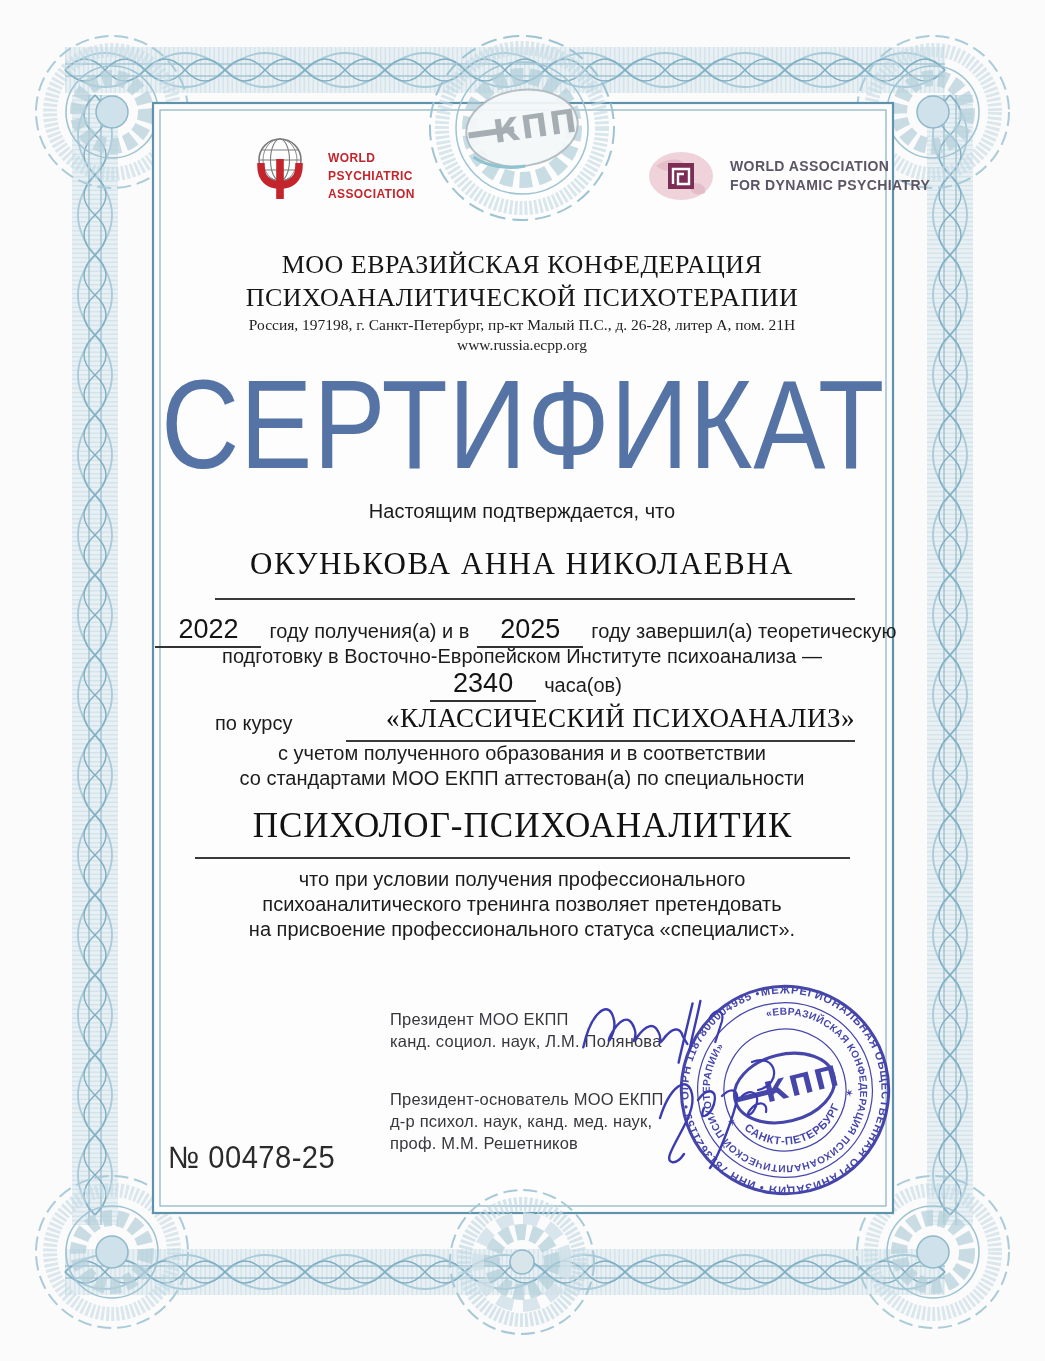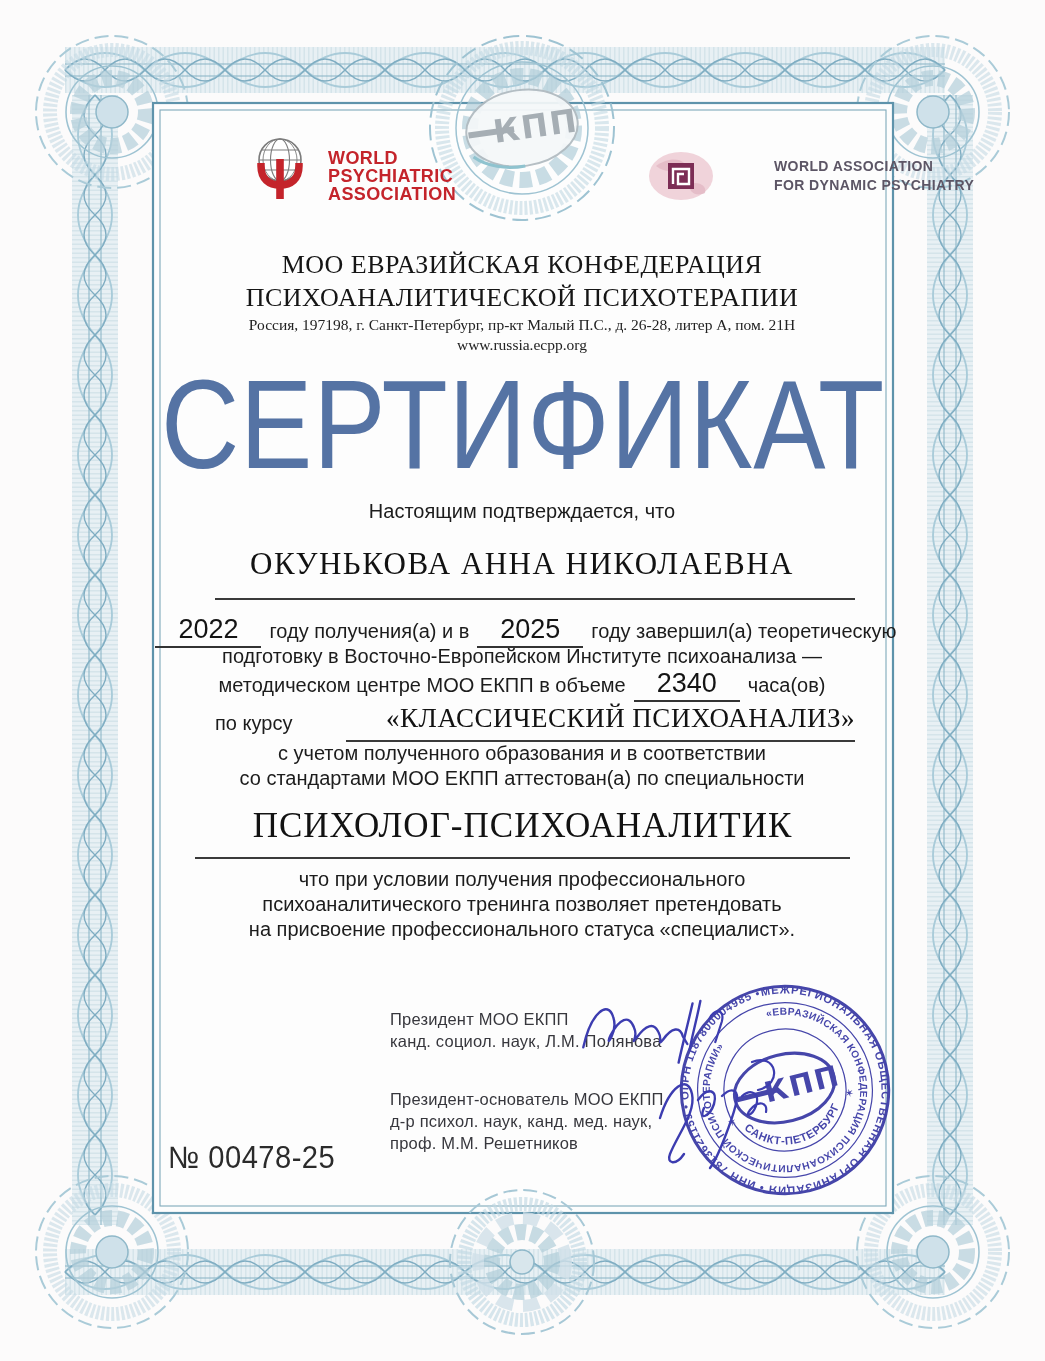--- a/index.html
+++ b/index.html
@@ -33,22 +33,22 @@
   .specialty{left:195px;width:655px;text-align:center;font-family:"Liberation Serif",serif;
         font-size:35px;letter-spacing:1px;color:#121212;border-bottom:2px solid #3a3a3a;padding-bottom:11px;}
 
   .para-line{font-size:20px;color:#1c1c1c;}
 
   .sig-block{font-size:16.5px;line-height:22px;color:#37373d;letter-spacing:.2px;}
 
   .cert-no{left:168px;top:1140px;font-size:31px;letter-spacing:.5px;color:#2b2b2b;
         transform:scaleX(.94);transform-origin:left;}
 
-  .wpa-text{font-size:18px;line-height:18px;color:#c4242b;letter-spacing:.4px;font-weight:700;}
-  .wadp-text{font-size:14px;line-height:19px;color:#5c5565;letter-spacing:.4px;font-weight:700;margin-left:44px;}
+  .wpa-text{font-size:12px;line-height:18px;color:#c4242b;letter-spacing:.4px;font-weight:700;}
+  .wadp-text{font-size:14px;line-height:19px;color:#5c5565;letter-spacing:.4px;font-weight:700;}
 
   .stamp-wrap{left:663px;top:968px;width:244px;height:244px;transform:rotate(-14deg);opacity:.95;z-index:6;}
   .ink{z-index:7;}
   svg text{user-select:none;}
 </style>
 </head>
 <body>
 
 <div class="page">
 
@@ -176,21 +176,20 @@
   <div class="abs stmt-row" style="top:616px;z-index:3;">
     <span class="blank">2022</span>
     <span>году получения(а) и в</span>
     <span class="blank">2025</span>
     <span>году завершил(а) теоретическую</span>
   </div>
 
   <div class="abs centered stmt-line" style="top:645px;z-index:3;">подготовку в Восточно-Европейском Институте психоанализа —</div>
 
   <div class="abs stmt-row" style="top:670px;z-index:3;">
-    <span>методическом центре МОО ЕКПП в объеме</span>
     <span class="blank">2340</span>
     <span>часа(ов)</span>
   </div>
 
   <div class="abs course-row" style="top:703px;z-index:3;gap:48px;">
     <span class="course-label">по курсу</span>
     <span class="course-name">«КЛАССИЧЕСКИЙ ПСИХОАНАЛИЗ»</span>
   </div>
 
   <div class="abs centered para-line" style="top:742px;z-index:3;">с учетом полученного образования и в соответствии</div>

